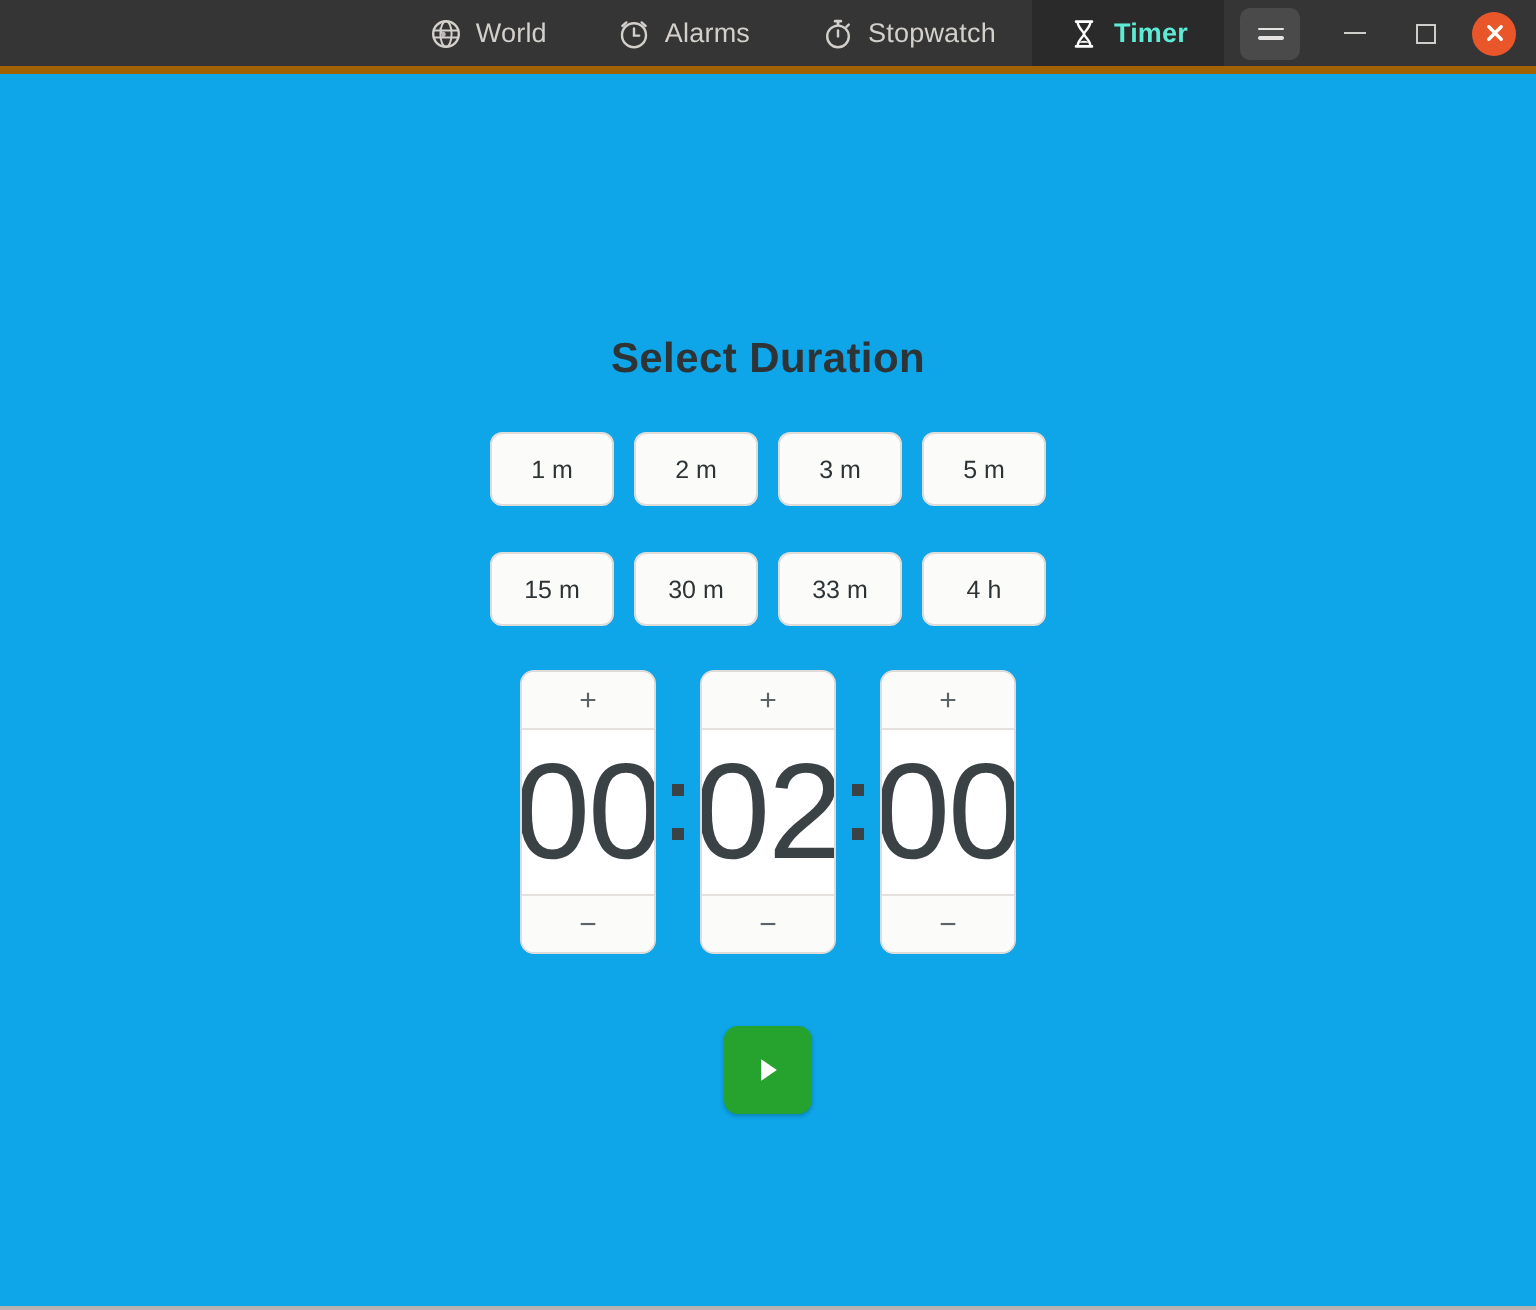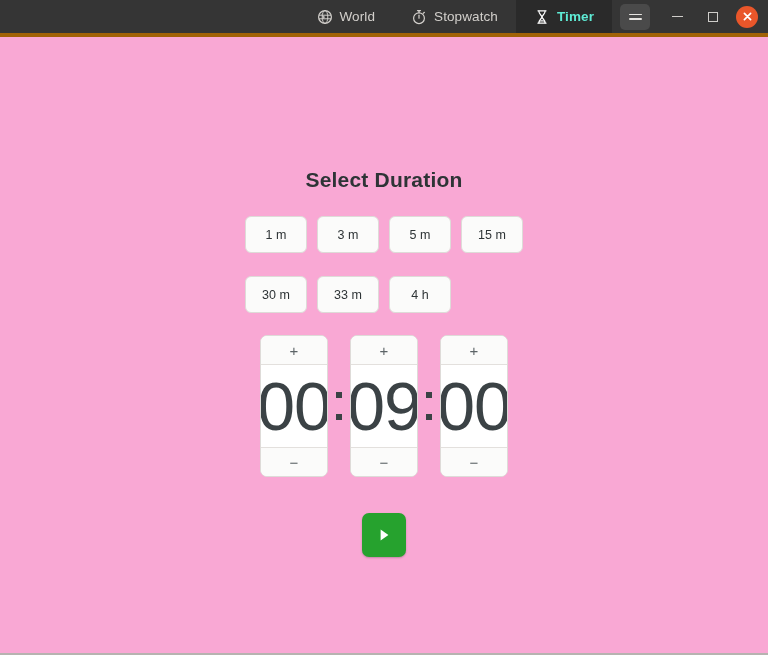--- a/index.html
+++ b/index.html
@@ -135,21 +135,21 @@
     color: #ffffff;
     font-size: 12px;
     line-height: 1;
   }
   .wbtn.close svg { display: block; }
 
   
   .content {
     flex: 1 1 auto;
     position: relative;
-    background: #f9a8d4;
+    background: #0ea5e9;
     display: flex;
     flex-direction: column;
     align-items: center;
   }
 
   .setup {
     margin-top: 131px;
     display: flex;
     flex-direction: column;
     align-items: center;
@@ -270,20 +270,30 @@
           <svg width="16" height="16" viewBox="0 0 16 16">
             <circle cx="8" cy="8" r="6.4" fill="none" stroke="#d3d0cc" stroke-width="1.2"></circle>
             <ellipse cx="8" cy="8" rx="2.8" ry="6.4" fill="none" stroke="#d3d0cc" stroke-width="1"></ellipse>
             <path d="M1.8 6.2 H14.2 M1.8 9.8 H14.2" stroke="#d3d0cc" stroke-width="1" fill="none"></path>
             <path d="M4.6 4.4 a2 2 0 0 0 2.2 2.4 a1.6 1.6 0 0 1 .8 2.2 l-1.4 1" fill="#d3d0cc" opacity="0.85"></path>
           </svg>
         </span>
         <span>World</span>
       </div>
 
+      <div class="tab">
+        <span class="ticon">
+          <svg width="16" height="16" viewBox="0 0 16 16">
+            <circle cx="8" cy="8.6" r="6" fill="none" stroke="#d3d0cc" stroke-width="1.2"></circle>
+            <path d="M8 5.2 V8.8 H10.6" fill="none" stroke="#d3d0cc" stroke-width="1.2" stroke-linecap="round"></path>
+            <path d="M4.2 2.2 L2.2 4.0 M11.8 2.2 L13.8 4.0" stroke="#d3d0cc" stroke-width="1.2" stroke-linecap="round"></path>
+          </svg>
+        </span>
+        <span>Alarms</span>
+      </div>
 
       <div class="tab">
         <span class="ticon">
           <svg width="16" height="16" viewBox="0 0 16 16">
             <circle cx="8" cy="9.2" r="5.4" fill="none" stroke="#d3d0cc" stroke-width="1.2"></circle>
             <path d="M8 6.2 V9.2" fill="none" stroke="#d3d0cc" stroke-width="1.2" stroke-linecap="round"></path>
             <path d="M6.6 1.6 H9.4" stroke="#d3d0cc" stroke-width="1.4" stroke-linecap="round"></path>
             <path d="M8 1.6 V3.8" stroke="#d3d0cc" stroke-width="1.4"></path>
             <path d="M12.2 4.4 L13.4 3.3" stroke="#d3d0cc" stroke-width="1.2" stroke-linecap="round"></path>
           </svg>
@@ -333,20 +343,23 @@
 
     <div class="setup">
 
       <div class="title">Select Duration</div>
 
       <div class="presets">
         <div class="preset">
             <span>1 m</span>
           </div>
         <div class="preset">
+            <span>2 m</span>
+          </div>
+        <div class="preset">
             <span>3 m</span>
           </div>
         <div class="preset">
             <span>5 m</span>
           </div>
         <div class="preset">
             <span>15 m</span>
           </div>
         <div class="preset">
             <span>30 m</span>
@@ -367,21 +380,21 @@
           <div class="sp-btn minus">−</div>
         </div>
 
         <div class="colon">
           <i></i>
           <i></i>
         </div>
 
         <div class="spinner">
           <div class="sp-btn plus">+</div>
-          <div class="sp-val">09</div>
+          <div class="sp-val">02</div>
           <div class="sp-btn minus">−</div>
         </div>
 
         <div class="colon">
           <i></i>
           <i></i>
         </div>
 
         <div class="spinner">
           <div class="sp-btn plus">+</div>

